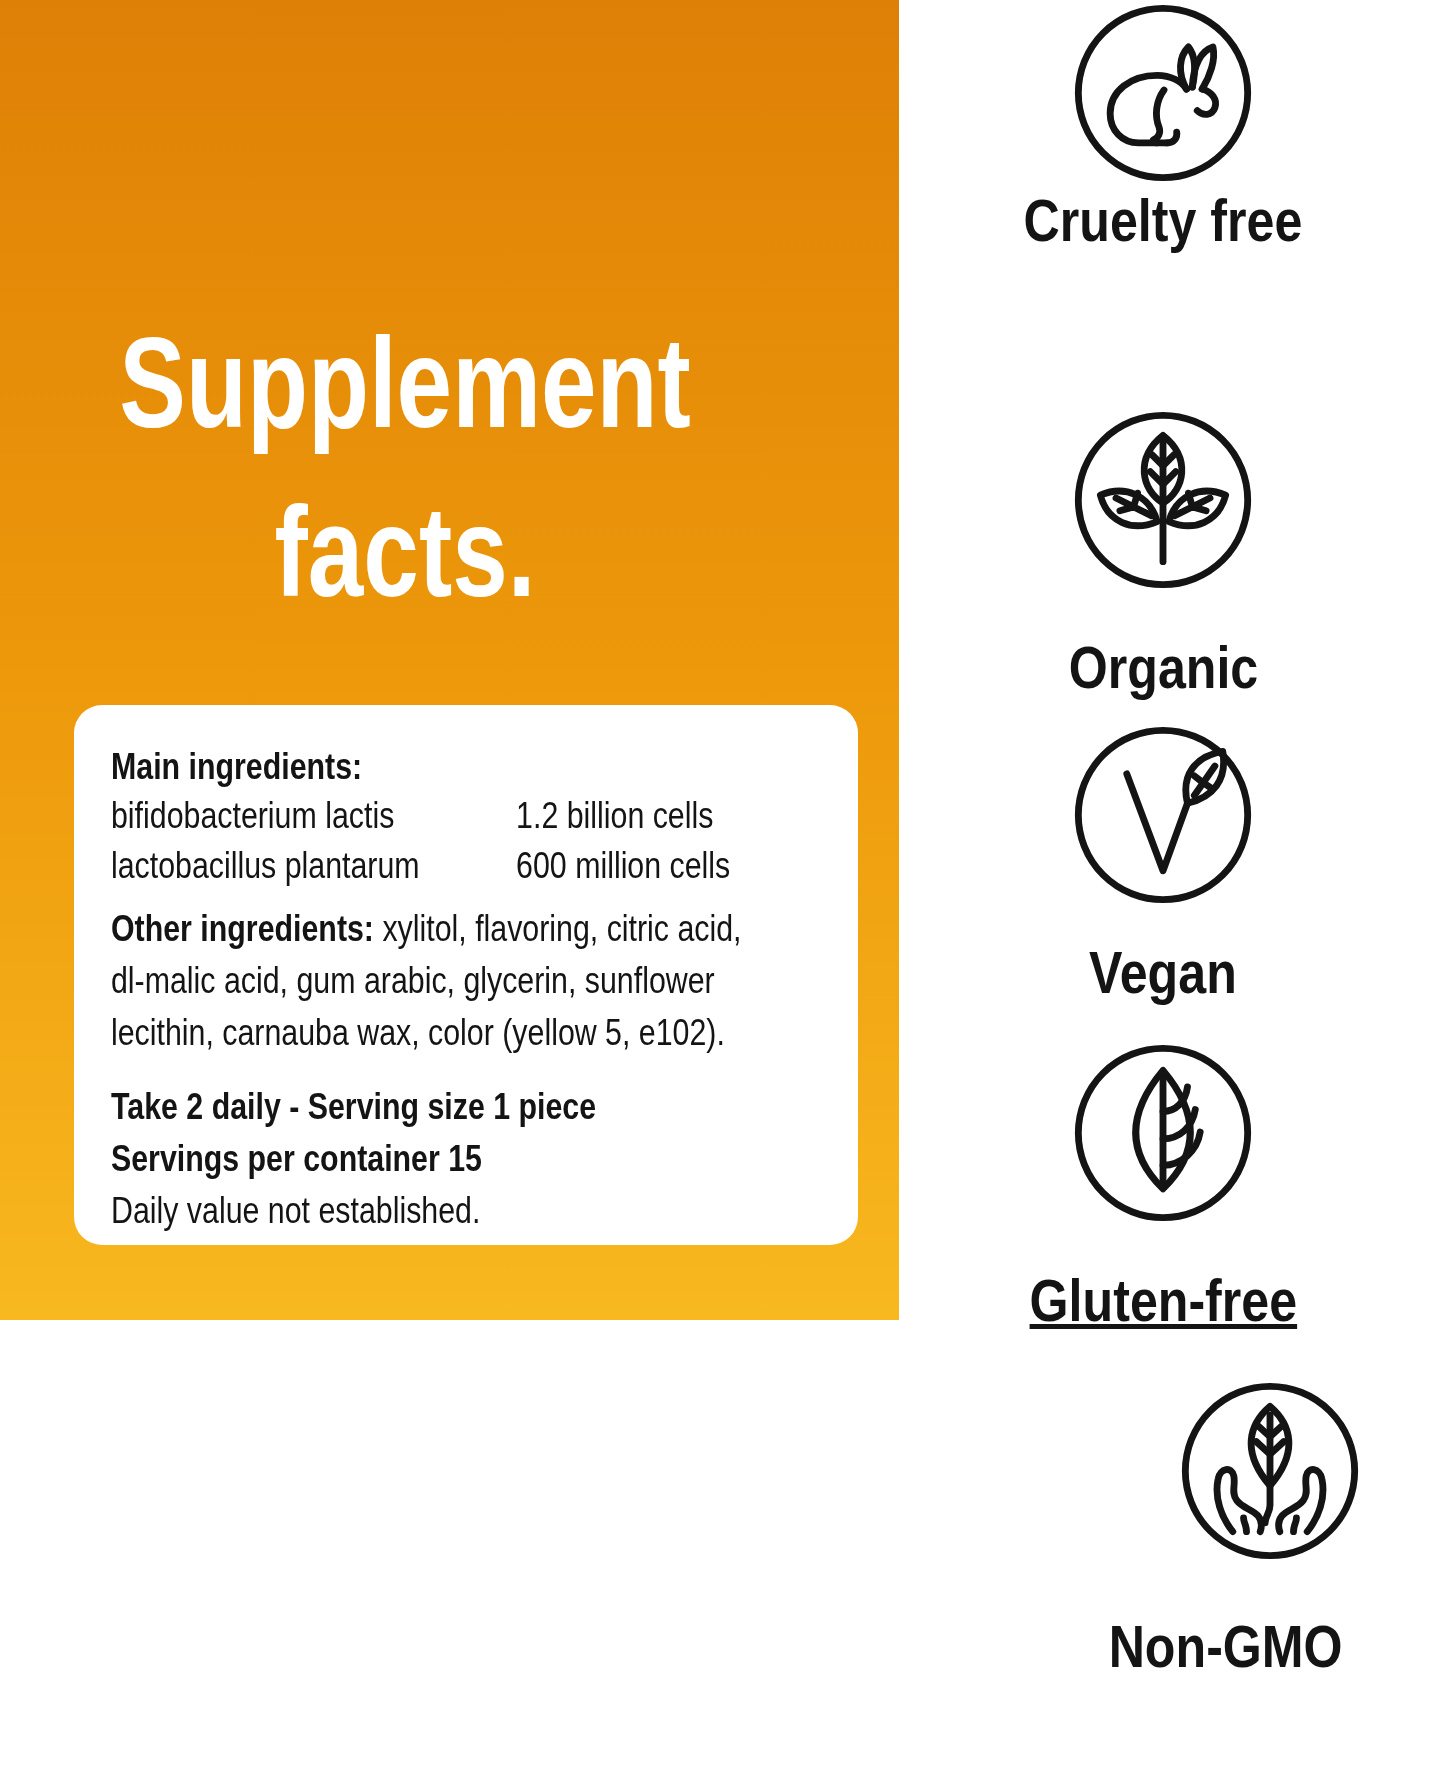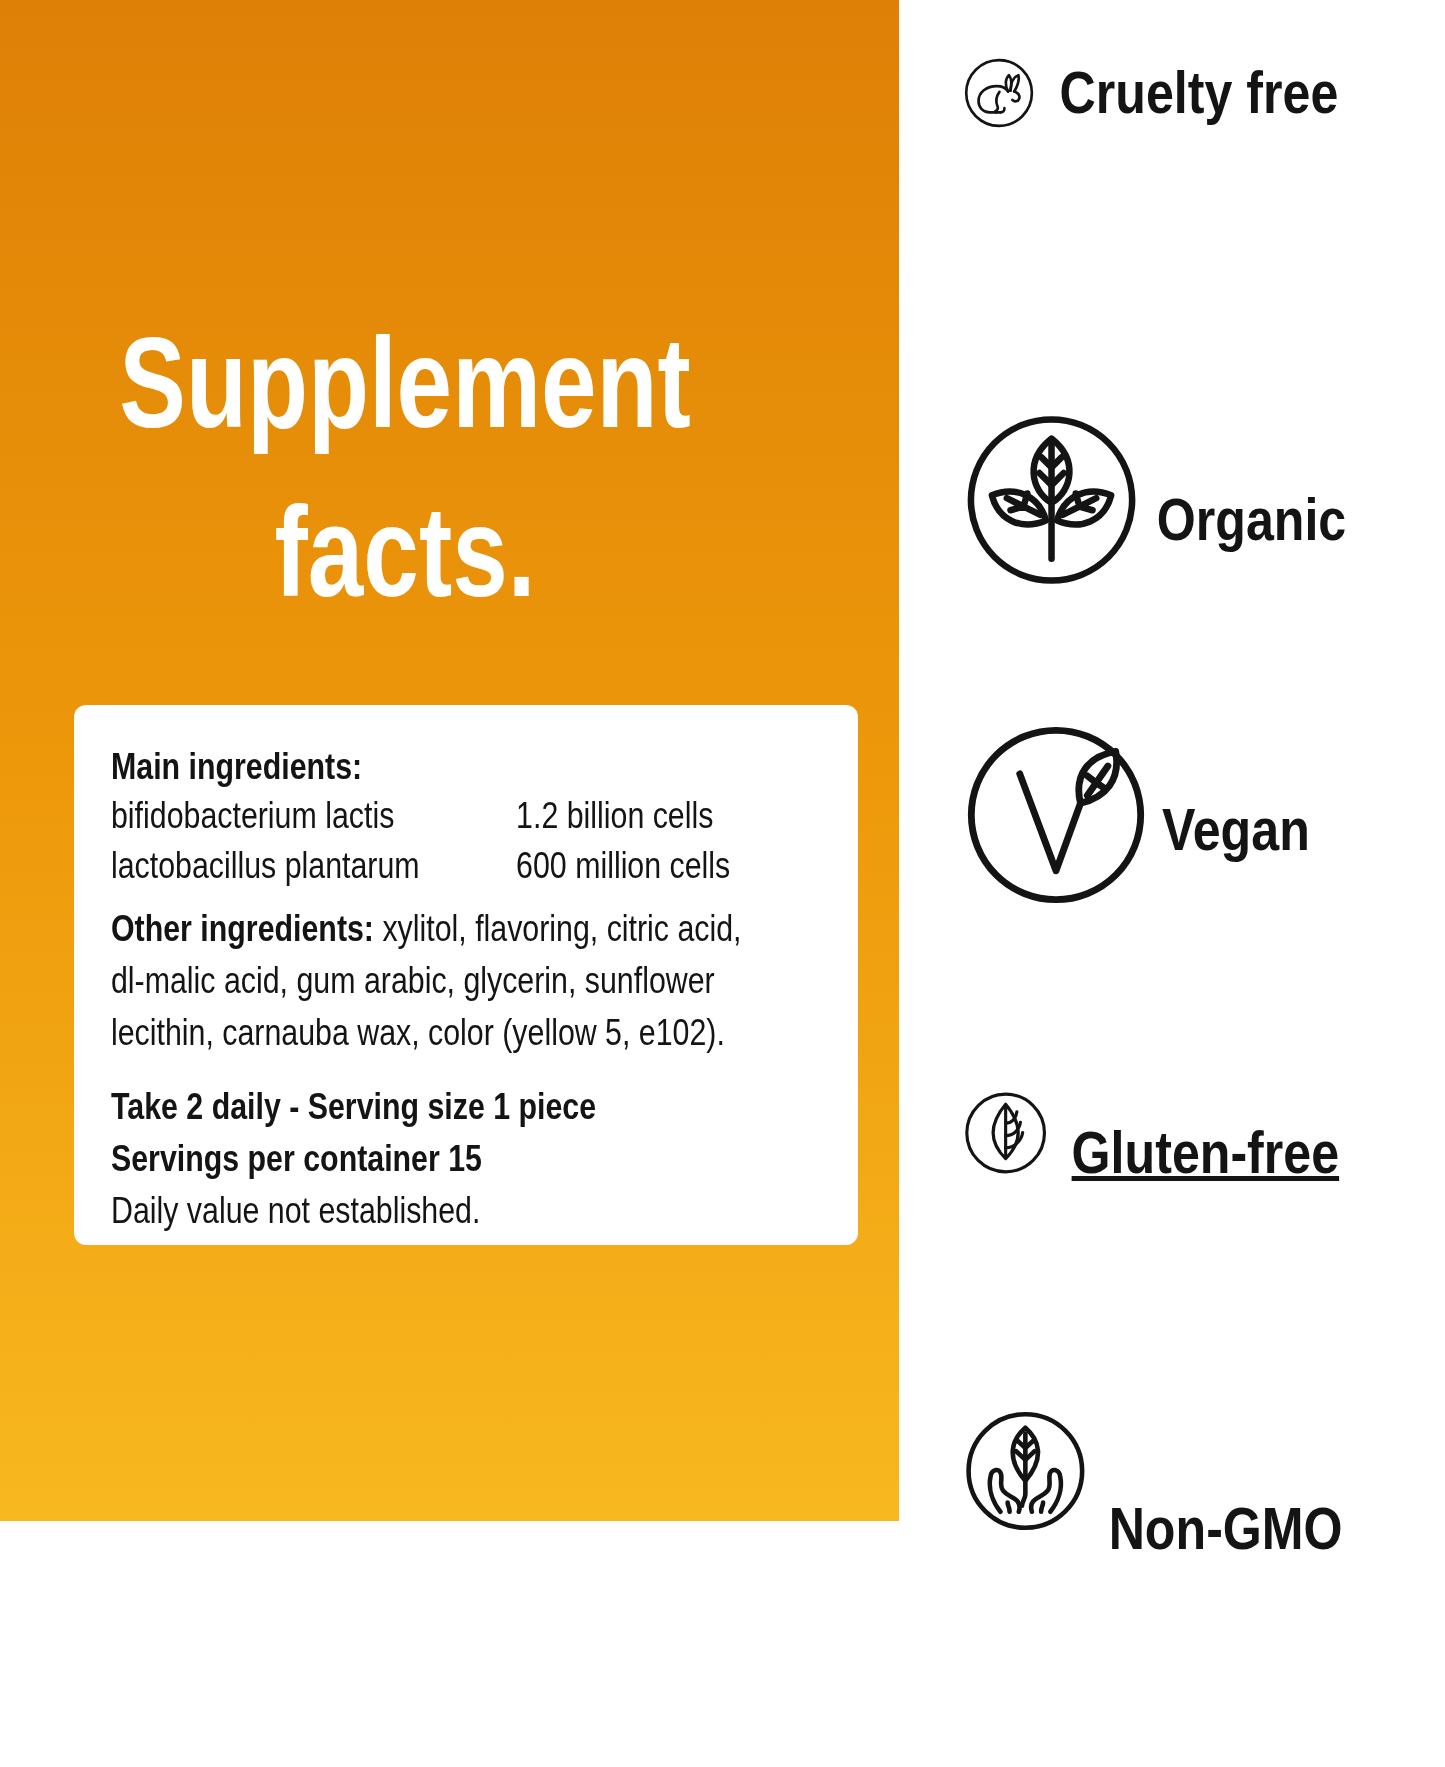--- a/index.html
+++ b/index.html
@@ -7,59 +7,59 @@
     width: 1445px; height: 1767px;
     background: #ffffff;
     font-family: "Liberation Sans", sans-serif;
     position: relative; overflow: hidden;
     color: #141414;
   }
 
   
   .orange-panel {
     position: absolute; left: 0; top: 0;
-    width: 899px; height: 1521px;
+    width: 899px; height: 1320px;
     background: linear-gradient(180deg, #DE8006 0%, #ED990B 52%, #F8B81F 100%);
   }
 
   .title {
     position: absolute; left: 0; top: 299px; width: 810px;
     text-align: center;
     font-size: 128px; font-weight: bold; line-height: 1.32;
     color: #ffffff; letter-spacing: 0px;
     transform: scaleX(0.78); transform-origin: 50% 0;
     white-space: nowrap;
   }
 
   
   .card {
     position: absolute; left: 74px; top: 705px;
     width: 784px; height: 540px;
-    background: #ffffff; border-radius: 12px;
+    background: #ffffff; border-radius: 28px;
     box-sizing: border-box;
     padding: 38px 0 0 37px;
     overflow: hidden;
   }
   .card-content {
     width: 960px;
     transform: scaleX(0.82); transform-origin: 0 0;
     font-size: 37px; line-height: 50px;
   }
   .main-heading { font-weight: bold; line-height: 48px; }
   .ing-grid { display: grid; grid-template-columns: 494px 1fr; }
   .ing-grid div { line-height: 50px; }
   .other-par { margin: 12px 0 0 0; width: 800px; line-height: 52px; }
   .other-par b { font-weight: bold; }
   .dosage { margin-top: 22px; line-height: 52px; }
   .bold-line { font-weight: bold; }
 
   
   .badge {
     position: absolute; left: 963px; width: 400px;
-    display: flex; align-items: center;
+    display: flex; flex-direction: column; align-items: center;
   }
   .badge svg { width: 186px; height: 186px; display: block; }
   .badge-label {
     font-size: 59px; font-weight: bold; line-height: 70px;
     color: #141414; white-space: nowrap;
     transform: scaleX(0.85); transform-origin: 50% 50%;
   }
   .badge:nth-of-type(1) { top: 75px; }
   .badge:nth-of-type(2) { top: 407px; }
   .badge:nth-of-type(3) { top: 722px; }

